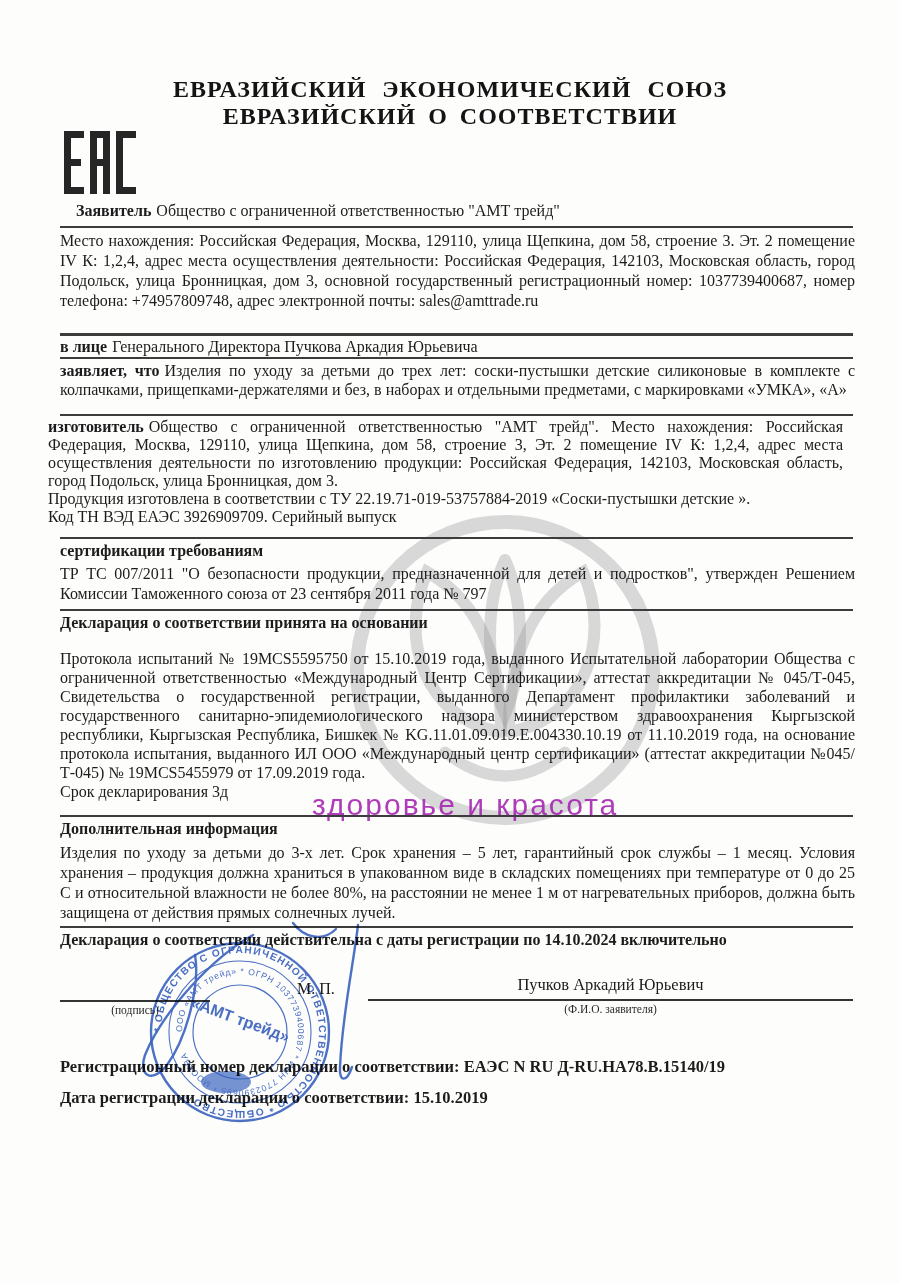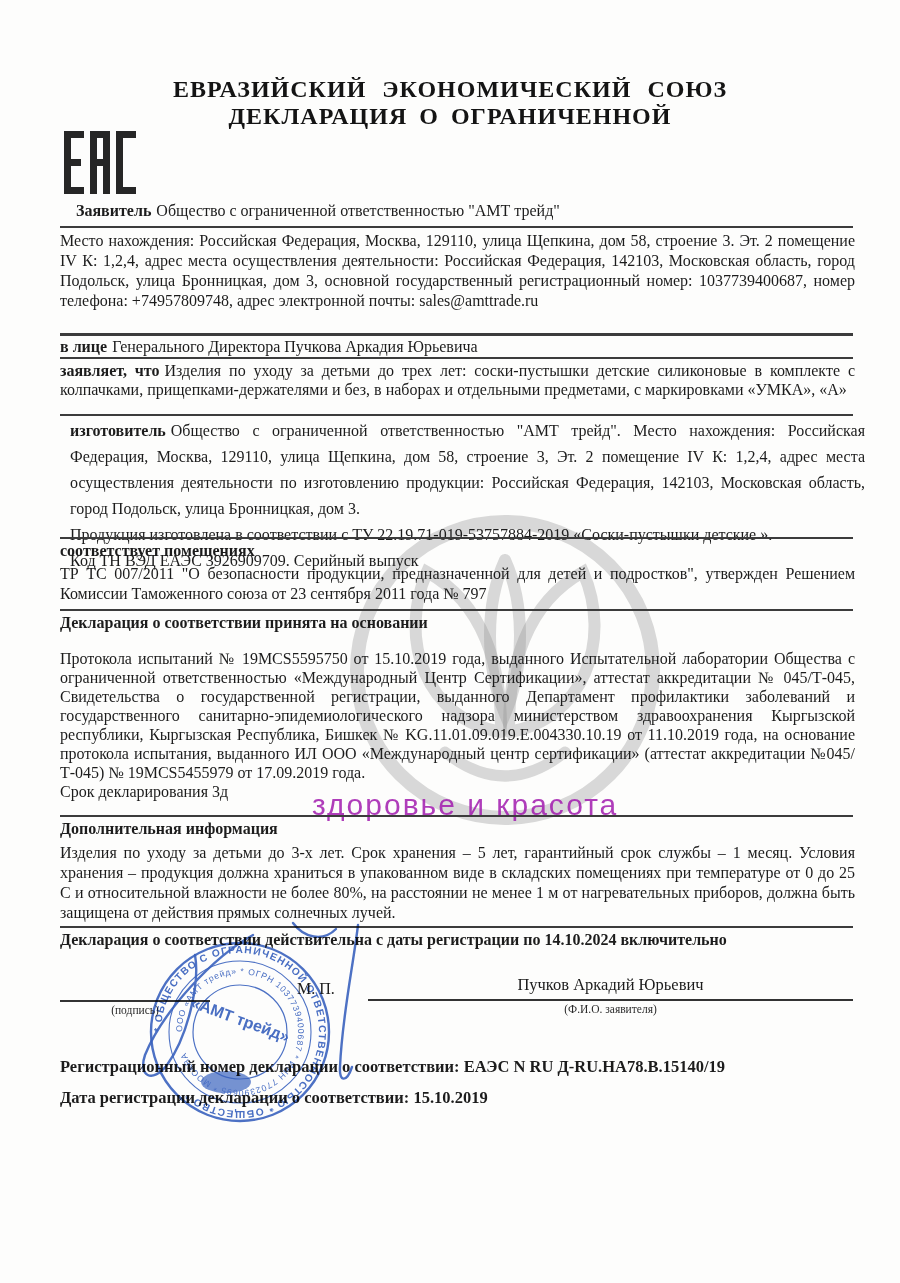--- a/index.html
+++ b/index.html
@@ -40,21 +40,21 @@
       <path d="M 174,232 C 248,220 278,140 248,72 C 190,104 174,168 174,228" stroke-width="12"></path>
       <path d="M 170,60 C 150,104 150,166 170,214 C 190,166 190,104 170,60" stroke-width="12"></path>
       <path d="M 110,252 C 150,284 190,284 230,252" stroke-width="11"></path>
     </g>
   </svg>
   <div class="wm wm-tag" style="left:312px; top:788px; color:#a21caf;">здоровье и красота</div>
 
   <div class="content">
 
     <div class="abs title" style="top:76px;text-align:center;">ЕВРАЗИЙСКИЙ ЭКОНОМИЧЕСКИЙ СОЮЗ</div>
-    <div class="abs title" style="top:103px; word-spacing:5px;">ДЕКЛАРАЦИЯ О ОГРАНИЧЕННОЙ</div>
+    <div class="abs title" style="top:103px; word-spacing:5px;">ЕВРАЗИЙСКИЙ О СООТВЕТСТВИИ</div>
 
     <svg class="abs" style="left:64px; top:131px;" width="74" height="66" viewBox="0 0 74 66">
       <g fill="#262626">
         <rect x="0" y="0" width="7" height="63"></rect>
           <rect x="0" y="0" width="20" height="7"></rect>
         <rect x="0" y="28" width="17" height="7"></rect>
           <rect x="0" y="56" width="20" height="7"></rect>
         <rect x="26" y="0" width="7" height="63"></rect>
           <rect x="39" y="0" width="7" height="63"></rect>
         <rect x="26" y="0" width="20" height="7"></rect>
@@ -76,28 +76,28 @@
     <div class="abs t" style="left:60px; top:337px; width:795px;">
       <span class="lead">в лице</span><span>Генерального Директора Пучкова Аркадия Юрьевича</span>
     </div>
     <div class="hr" style="top:357px;"></div>
 
     <div class="abs t just" style="left:60px; top:361px; width:795px; line-height:19px;">
       <span class="lead">заявляет, что</span><span>Изделия по уходу за детьми до трех лет: соски-пустышки детские силиконовые в комплекте с колпачками, прищепками-держателями и без, в наборах и отдельными предметами, с маркировками «УМКА», «А»</span>
     </div>
     <div class="hr" style="top:414px;"></div>
 
-    <div class="abs t" style="left:70px; top:418px; width:795px; line-height:26px;">
+    <div class="abs t" style="left:48px; top:418px; width:795px; line-height:18px;">
       <p class="just"><span class="lead">изготовитель</span><span>Общество с ограниченной ответственностью "АМТ трейд". Место нахождения: Российская Федерация, Москва, 129110, улица Щепкина, дом 58, строение 3, Эт. 2 помещение IV К: 1,2,4, адрес места осуществления деятельности по изготовлению продукции: Российская Федерация, 142103, Московская область, город Подольск, улица Бронницкая, дом 3.</span></p>
       <p>Продукция изготовлена в соответствии с ТУ 22.19.71-019-53757884-2019 «Соски-пустышки детские ».</p>
       <p>Код ТН ВЭД ЕАЭС 3926909709. Серийный выпуск</p>
     </div>
     <div class="hr" style="top:537px;"></div>
 
-    <div class="abs t b" style="left:60px; top:541px;">соответствует помещениях</div>
+    <div class="abs t b" style="left:60px; top:541px;">сертификации требованиям</div>
     <div class="abs t just" style="left:60px; top:564px; width:795px; line-height:20px;">ТР ТС 007/2011 "О безопасности продукции, предназначенной для детей и подростков", утвержден Решением Комиссии Таможенного союза от 23 сентября 2011 года № 797</div>
     <div class="hr" style="top:609px;"></div>
 
     <div class="abs t b" style="left:60px; top:613px;">Декларация о соответствии принята на основании</div>
     <div class="abs t" style="left:60px; top:649px; width:795px; line-height:19px;">
       <p class="just">Протокола испытаний № 19MCS5595750  от 15.10.2019 года, выданного Испытательной лаборатории Общества с ограниченной ответственностью «Международный Центр Сертификации», аттестат аккредитации № 045/Т-045, Свидетельства о государственной регистрации, выданного Департамент профилактики заболеваний и государственного санитарно-эпидемиологического надзора министерством здравоохранения Кыргызской республики, Кыргызская Республика, Бишкек № KG.11.01.09.019.E.004330.10.19  от 11.10.2019 года, на основание протокола испытания, выданного ИЛ ООО «Международный центр сертификации» (аттестат аккредитации №045/Т-045) № 19MCS5455979  от 17.09.2019 года.</p>
       <p>Срок декларирования 3д</p>
     </div>
     <div class="hr" style="top:815px;"></div>
 

